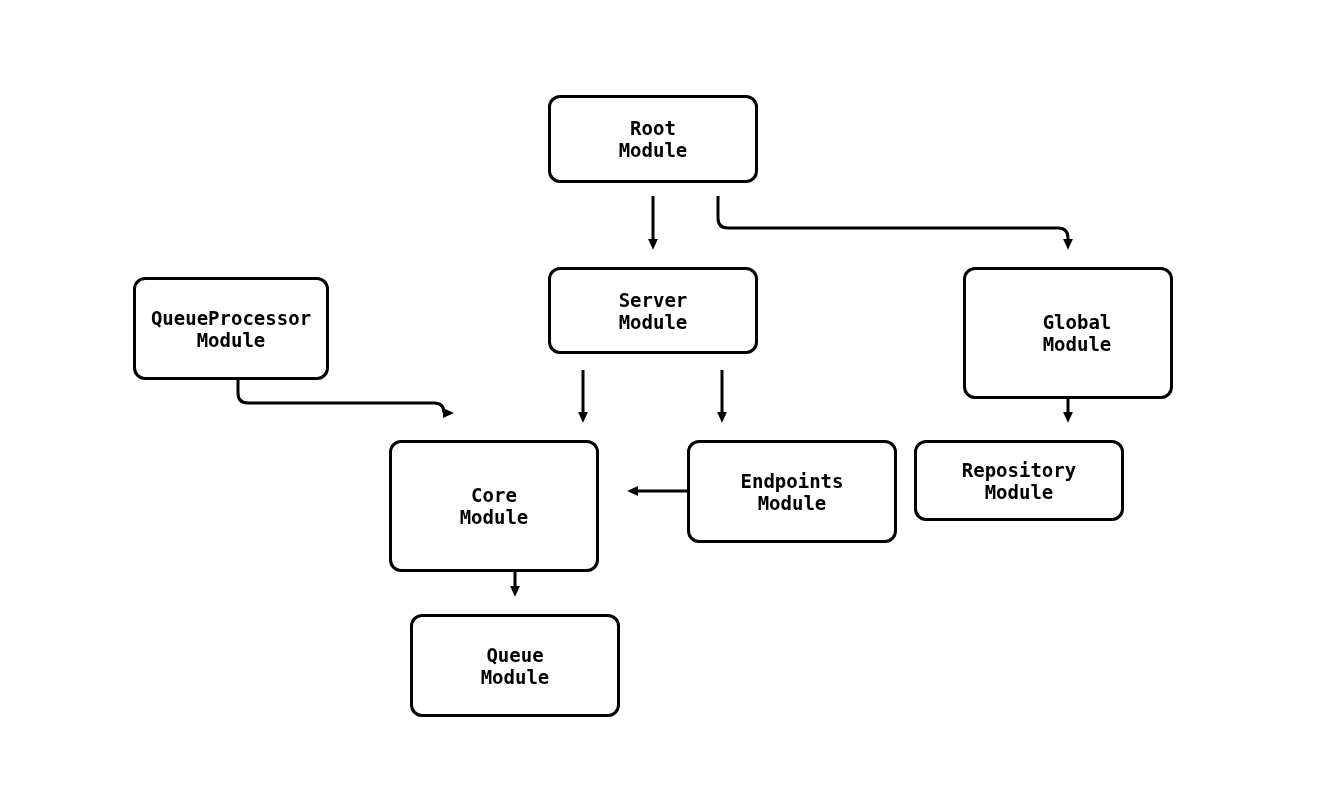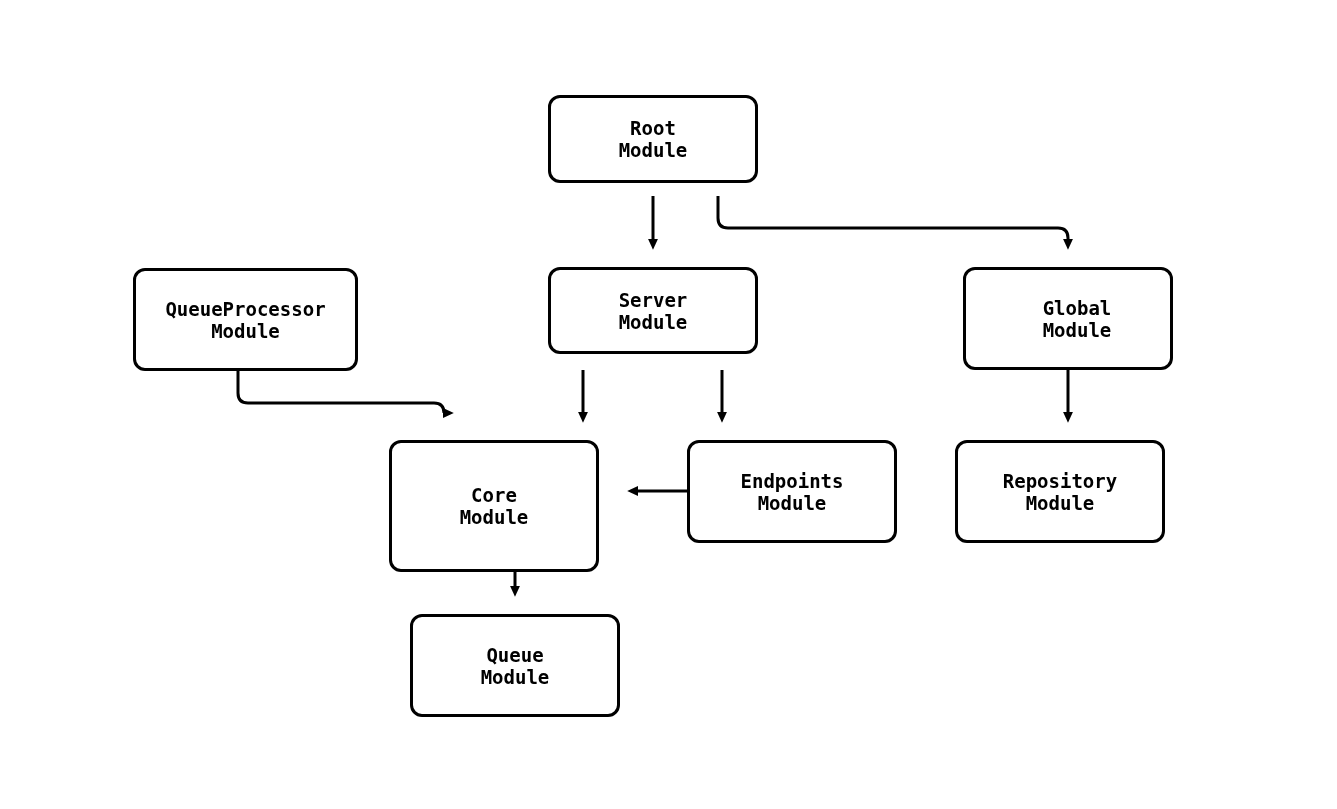--- a/index.html
+++ b/index.html
@@ -77,46 +77,46 @@
     <path d="M 1068 370 L 1068 413" fill="none" stroke="#000000" stroke-width="3" marker-end="url(#arrowhead-down)"></path>
 
     <path d="M 515 543 L 515 587" fill="none" stroke="#000000" stroke-width="3" marker-end="url(#arrowhead-down)"></path>
   </svg>
 
   <div class="node" style="left:548px; top:95px; width:210px; height:88px;">
     <div class="node-label">Root
 Module</div>
   </div>
 
-  <div class="node" style="left:133px; top:268px; width:225px; height:103px;">
+  <div class="node" style="left:133px; top:277px; width:196px; height:103px;">
     <div class="node-label">QueueProcessor
 Module</div>
   </div>
 
   <div class="node" style="left:548px; top:267px; width:210px; height:87px;">
     <div class="node-label">Server
 Module</div>
   </div>
 
-  <div class="node" style="left:963px; top:267px; width:210px; height:103px;padding-left:18px;">
+  <div class="node" style="left:963px; top:267px; width:210px; height:132px;padding-left:18px;">
     <div class="node-label">Global
 Module</div>
   </div>
 
   <div class="node" style="left:389px; top:440px; width:210px; height:132px;">
     <div class="node-label">Core
 Module</div>
   </div>
 
   <div class="node" style="left:687px; top:440px; width:210px; height:103px;">
     <div class="node-label">Endpoints
 Module</div>
   </div>
 
-  <div class="node" style="left:955px; top:440px; width:210px; height:103px;align-items:center;">
+  <div class="node" style="left:914px; top:440px; width:210px; height:81px;align-items:center;">
     <div class="node-label">Repository
 Module</div>
   </div>
 
   <div class="node" style="left:410px; top:614px; width:210px; height:103px;">
     <div class="node-label">Queue
 Module</div>
   </div>
 
 </div>

